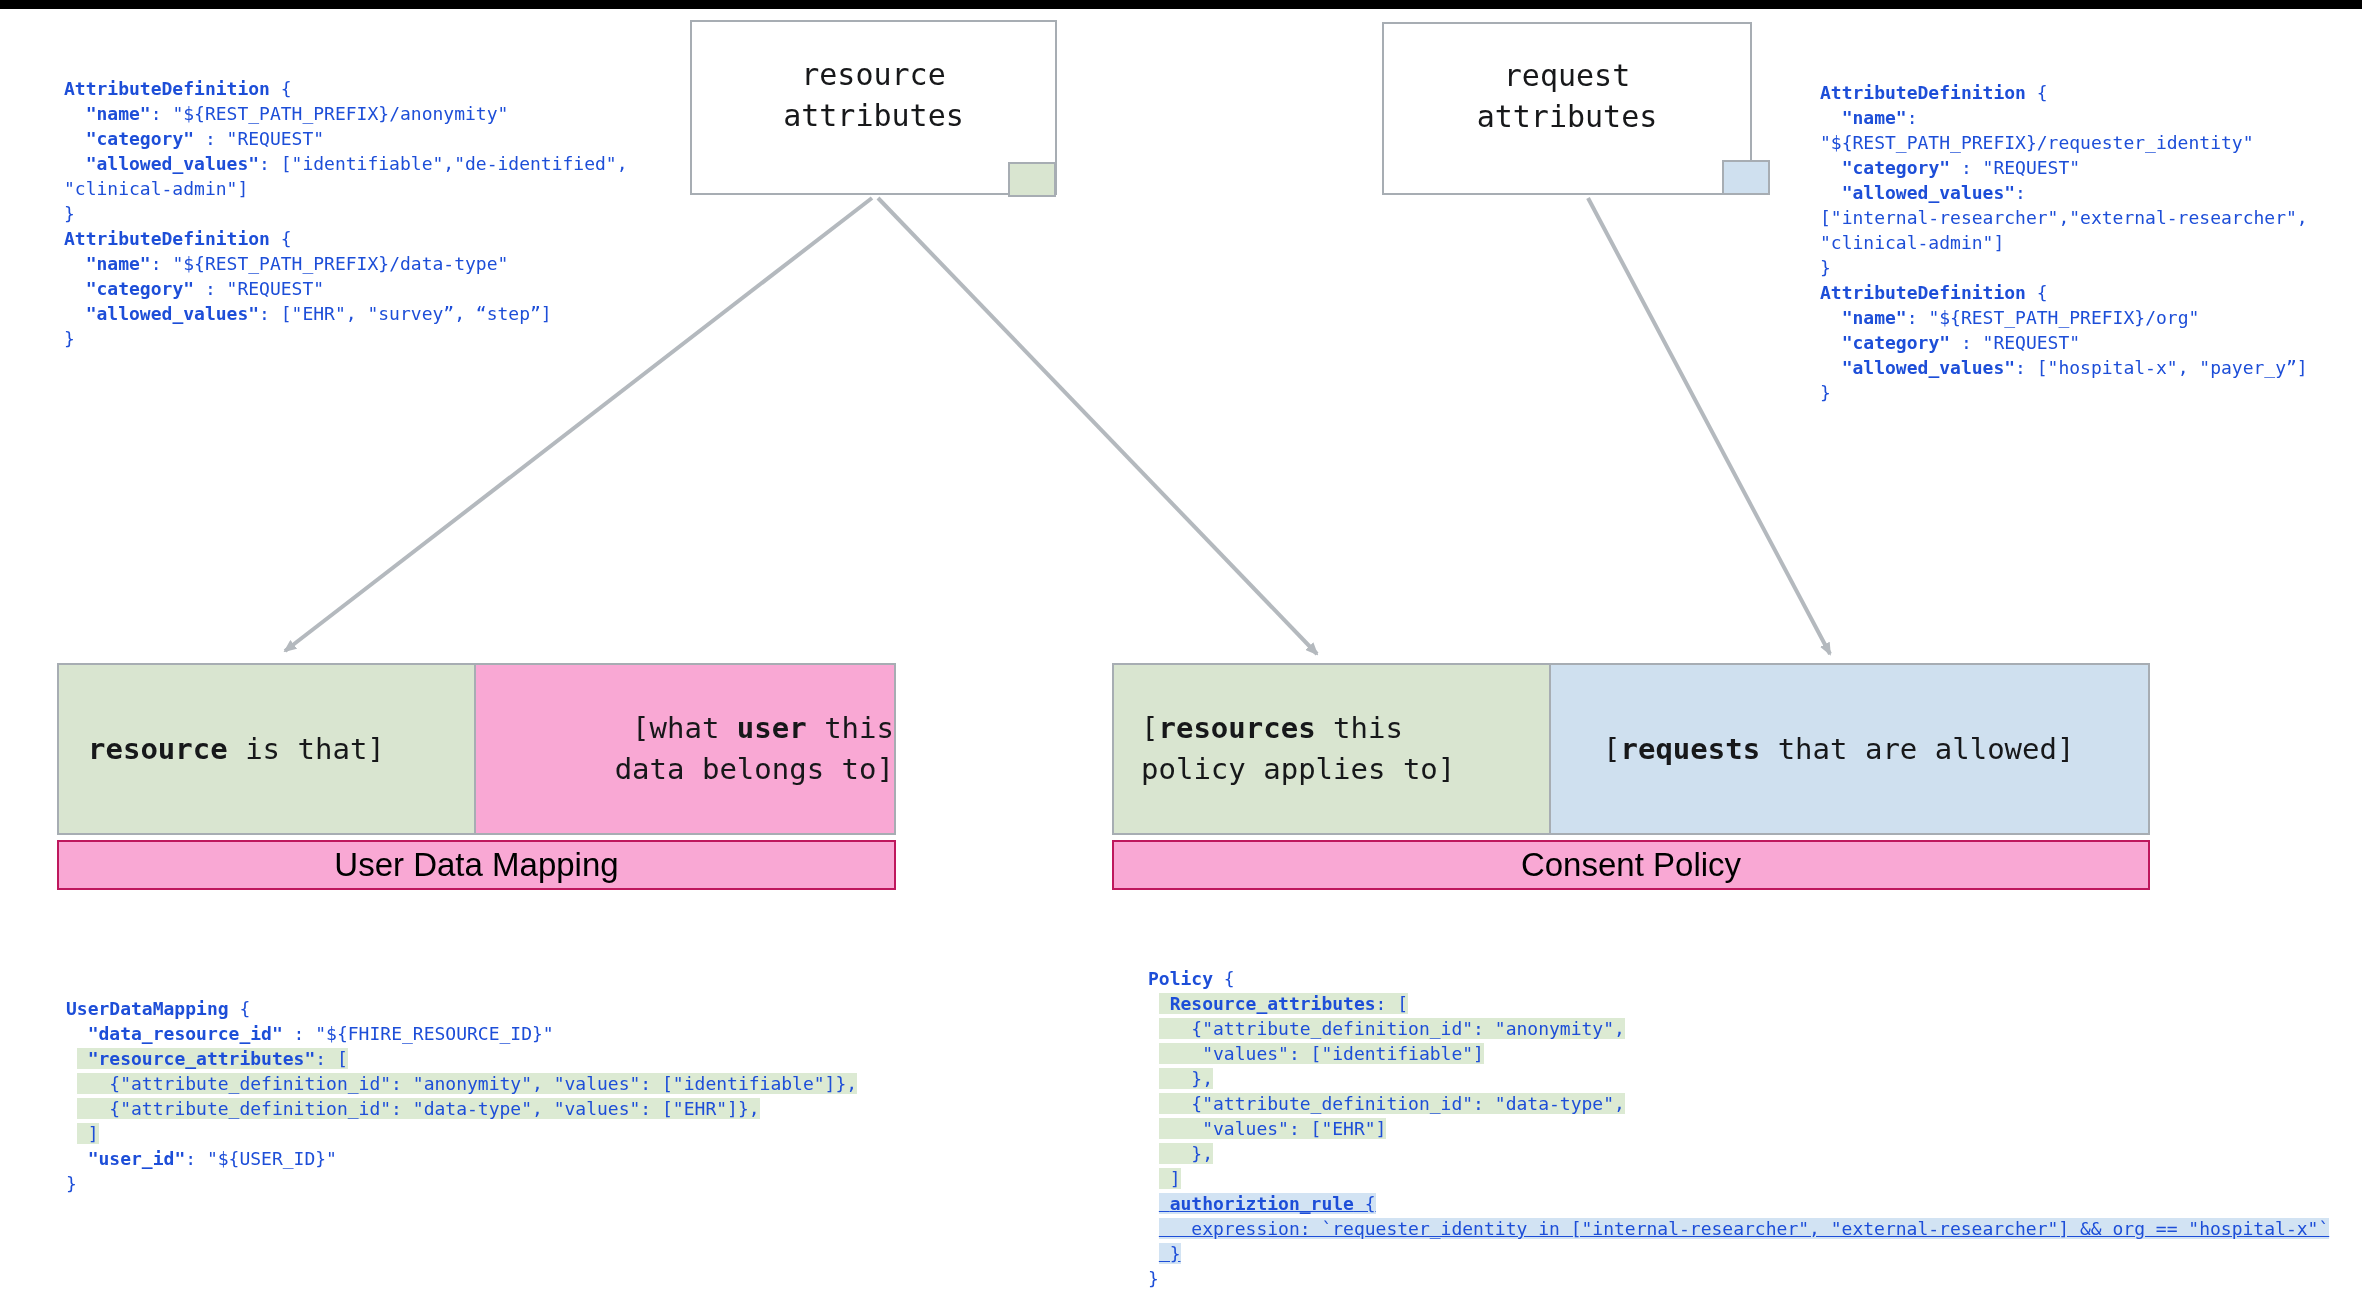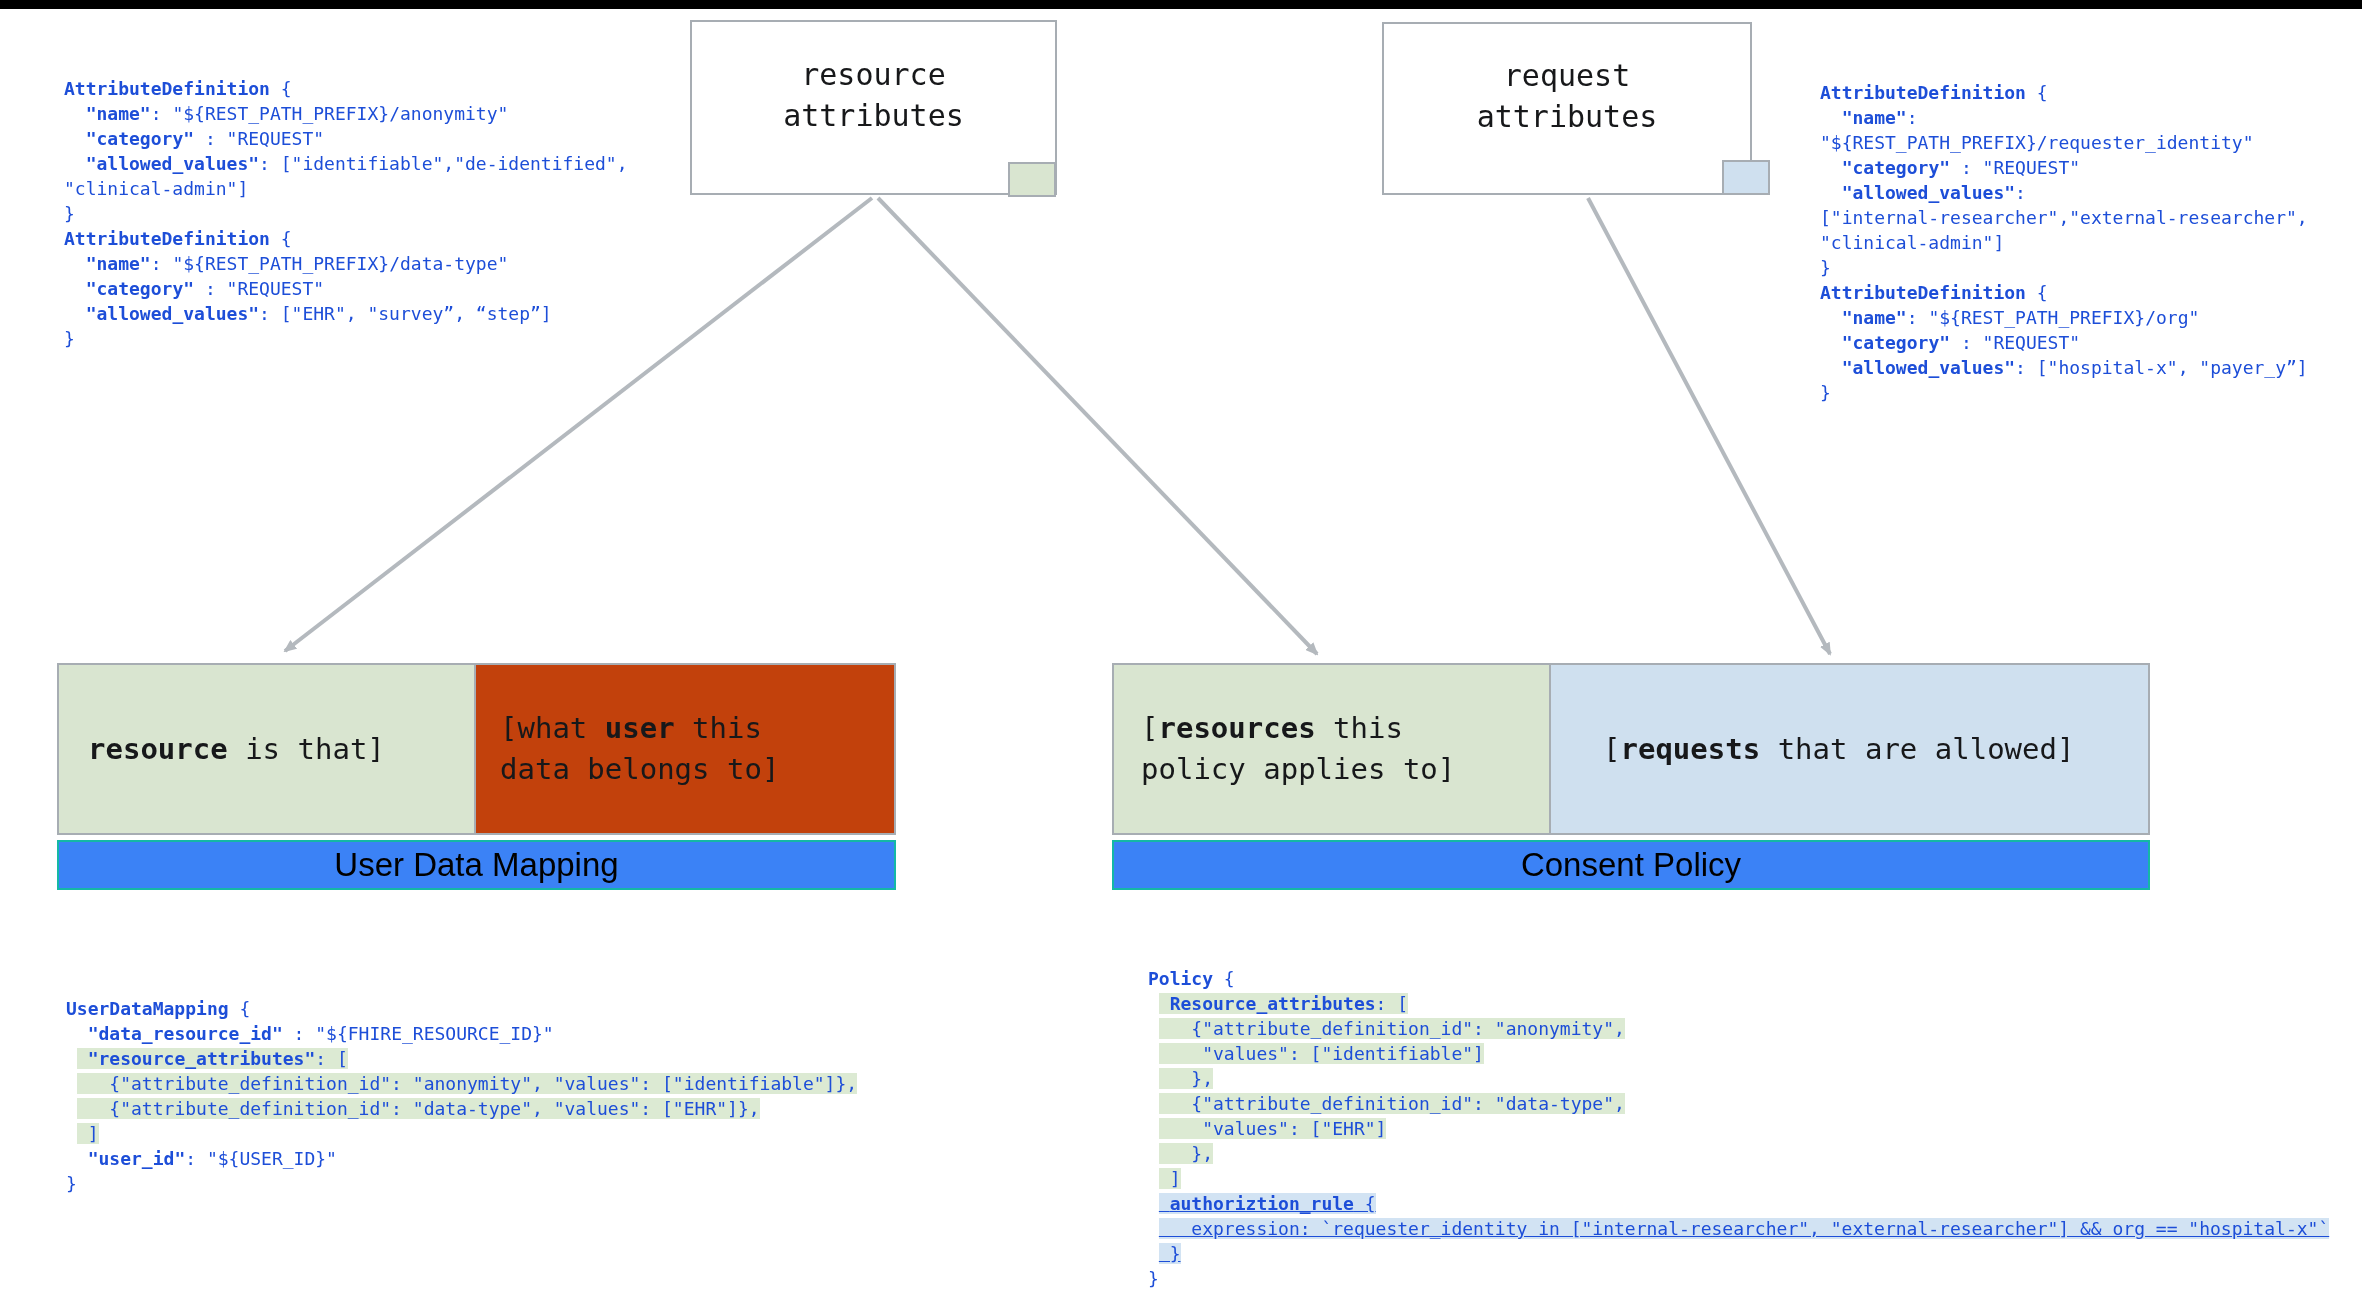--- a/index.html
+++ b/index.html
@@ -34,25 +34,25 @@
   .grouprow{
     position:absolute;display:flex;box-sizing:border-box;
   }
   .gcell{
     box-sizing:border-box;border:2px solid #a7adb3;
     display:flex;flex-direction:column;justify-content:center;
     font-size:29px;line-height:41px;color:#17181a;
   }
   .gcell + .gcell{border-left:none;}
   .cell-green{background:#d9e5d0;}
-  .cell-gray{background:#c2410c;}
+  .cell-gray{background:#f9a8d4;align-items:flex-end;}
   .cell-blue{background:#cfe0ef;}
   .bar{
     position:absolute;box-sizing:border-box;
-    background:#3b82f6;border:2px solid #14b8a6;
+    background:#f9a8d4;border:2px solid #be185d;
     display:flex;align-items:center;justify-content:center;
     font-family:"Liberation Sans", sans-serif;
     font-size:33px;color:#000000;
   }
   
   .code{
     position:absolute;
     font-size:18px;line-height:25px;color:#1d4ed8;
     white-space:pre;
   }

